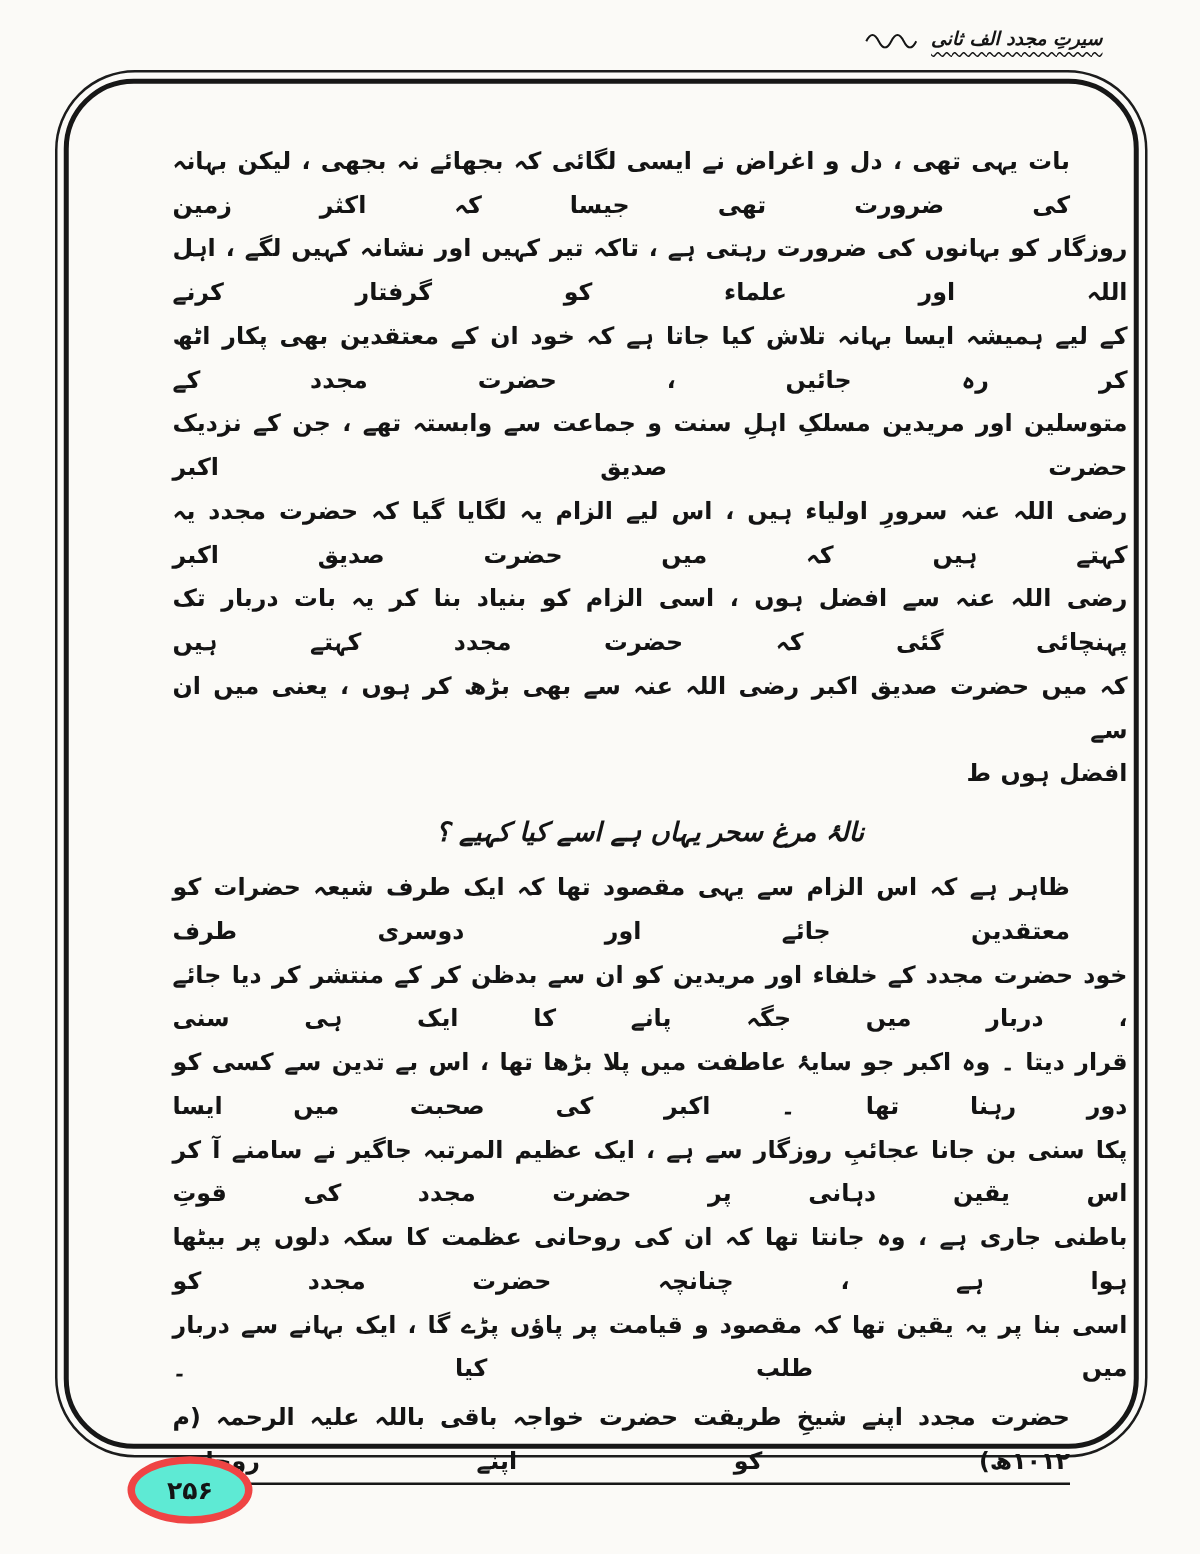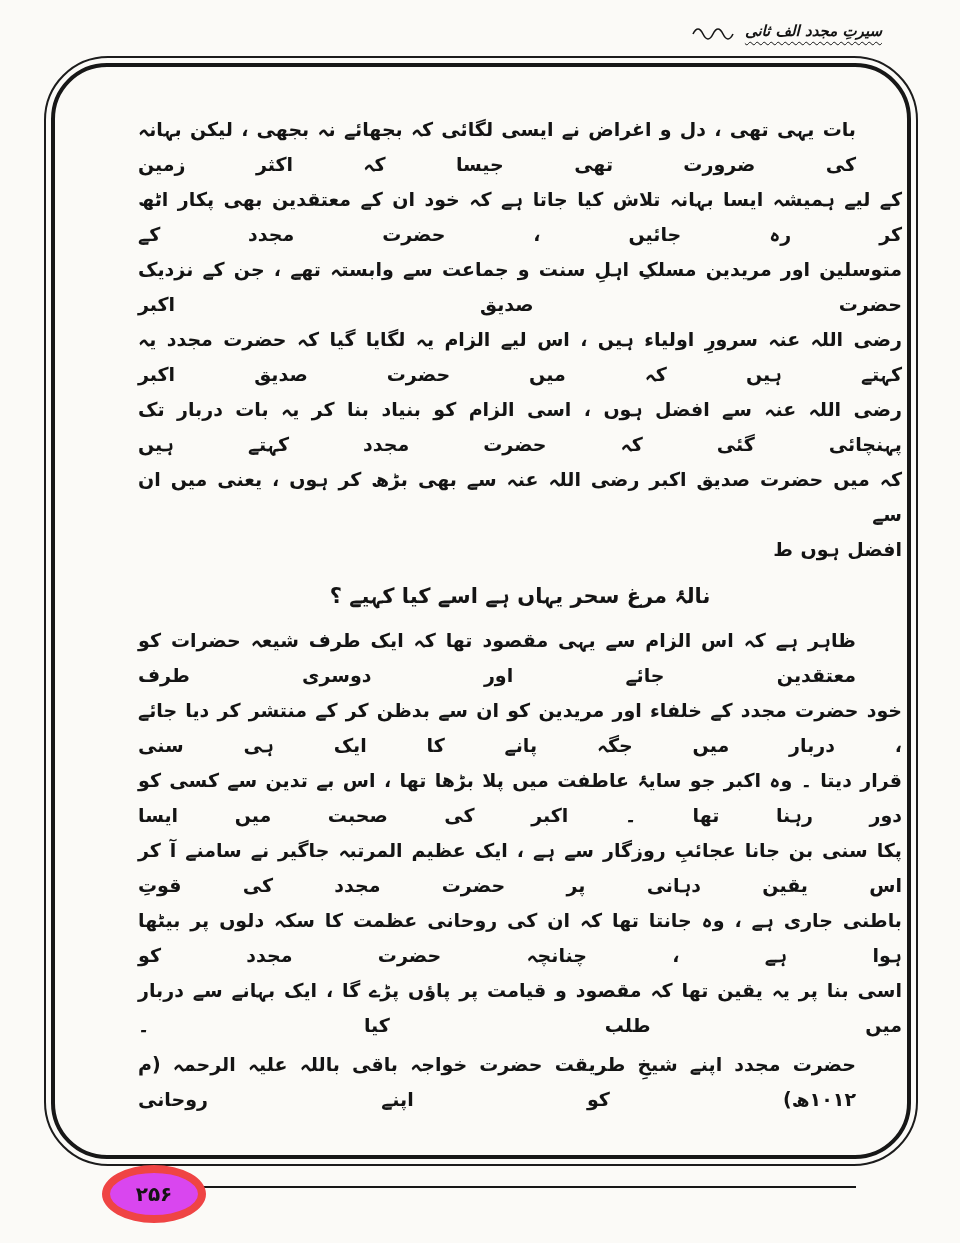--- a/index.html
+++ b/index.html
@@ -6,21 +6,21 @@
   body{
     width:960px;height:1243px;position:relative;
     background:#fbfaf7;color:#141414;
     font-family:"DejaVu Sans", sans-serif;
     overflow:hidden;
   }
 
   
   .page-header{
     position:absolute;top:22px;right:78px;
-    display:flex;align-items:flex-end;gap:8px;direction:rtl;z-index:3;
+    display:flex;align-items:center;gap:8px;direction:rtl;z-index:3;
   }
   .header-title{
     font-size:15px;font-weight:bold;font-style:italic;
     text-decoration:underline wavy 1px;text-underline-offset:5px;
     letter-spacing:.5px;white-space:nowrap;
   }
   .flourish svg{display:block;}
 
   
   .frame{
@@ -40,35 +40,35 @@
   .para{margin:0 0 4px 0;}
   .line{
     font-size:19px;line-height:35px;font-weight:600;
     text-align:justify;text-align-last:justify;
     word-spacing:1px;white-space:normal;
   }
   .line.short{text-align-last:right;}
   .line.indent{padding-right:46px;}
   .heading{
     font-size:21px;font-weight:800;text-align:right;text-align-last:center;
-    line-height:50px;margin:2px 0 2px 0;
+    line-height:50px;margin:2px 0 2px 0;font-style:italic;
   }
   .ul{
     text-decoration-thickness:2px;
     text-underline-offset:5px;
   }
 
   
   .footer-rule{
     position:absolute;top:1186px;left:148px;width:708px;height:2px;
     background:#171717;z-index:1;
   }
   .page-badge{
     position:absolute;top:1165px;left:102px;width:88px;height:42px;
-    background:#d946ef;border:8px solid #ef4444;border-radius:50%;
+    background:#5eead4;border:6px solid #ef4444;border-radius:50%;
     display:flex;align-items:center;justify-content:center;
     font-size:20px;font-weight:bold;z-index:2;
   }
 </style>
 </head>
 <body>
 
 <div class="page-header">
   <span class="header-title">سیرتِ مجدد الف ثانی</span>
   <span class="flourish">
@@ -79,20 +79,21 @@
 </div>
 
 <div class="frame">
   <div class="frame-inner"></div>
 </div>
 
 <div class="content">
 
   <div class="para">
     <div class="line indent">بات یہی تھی ، دل و اغراض نے ایسی لگائی کہ بجھائے نہ بجھی ، لیکن بہانہ کی ضرورت تھی جیسا کہ اکثر زمین</div>
+    <div class="line">روزگار کو بہانوں کی ضرورت رہتی ہے ، تاکہ تیر کہیں اور نشانہ کہیں لگے ، اہل اللہ اور علماء کو گرفتار کرنے</div>
     <div class="line">کے لیے ہمیشہ ایسا بہانہ تلاش کیا جاتا ہے کہ خود ان کے معتقدین بھی پکار اٹھ کر رہ جائیں ، حضرت مجدد کے</div>
     <div class="line"><span>متوسلین اور مریدین مسلکِ اہلِ سنت و جماعت سے وابستہ تھے ، جن کے نزدیک </span><span class="ul">حضرت صدیق اکبر</span></div>
     <div class="line">رضی اللہ عنہ سرورِ اولیاء ہیں ، اس لیے الزام یہ لگایا گیا کہ حضرت مجدد یہ کہتے ہیں کہ میں حضرت صدیق اکبر</div>
     <div class="line">رضی اللہ عنہ سے افضل ہوں ، اسی الزام کو بنیاد بنا کر یہ بات دربار تک پہنچائی گئی کہ حضرت مجدد کہتے ہیں</div>
     <div class="line">کہ میں حضرت صدیق اکبر رضی اللہ عنہ سے بھی بڑھ کر ہوں ، یعنی میں ان سے</div>
     <div class="line short">افضل ہوں ط</div>
   </div>
 
   <div class="heading">نالۂ مرغ سحر یہاں ہے اسے کیا کہیے ؟</div>
 

